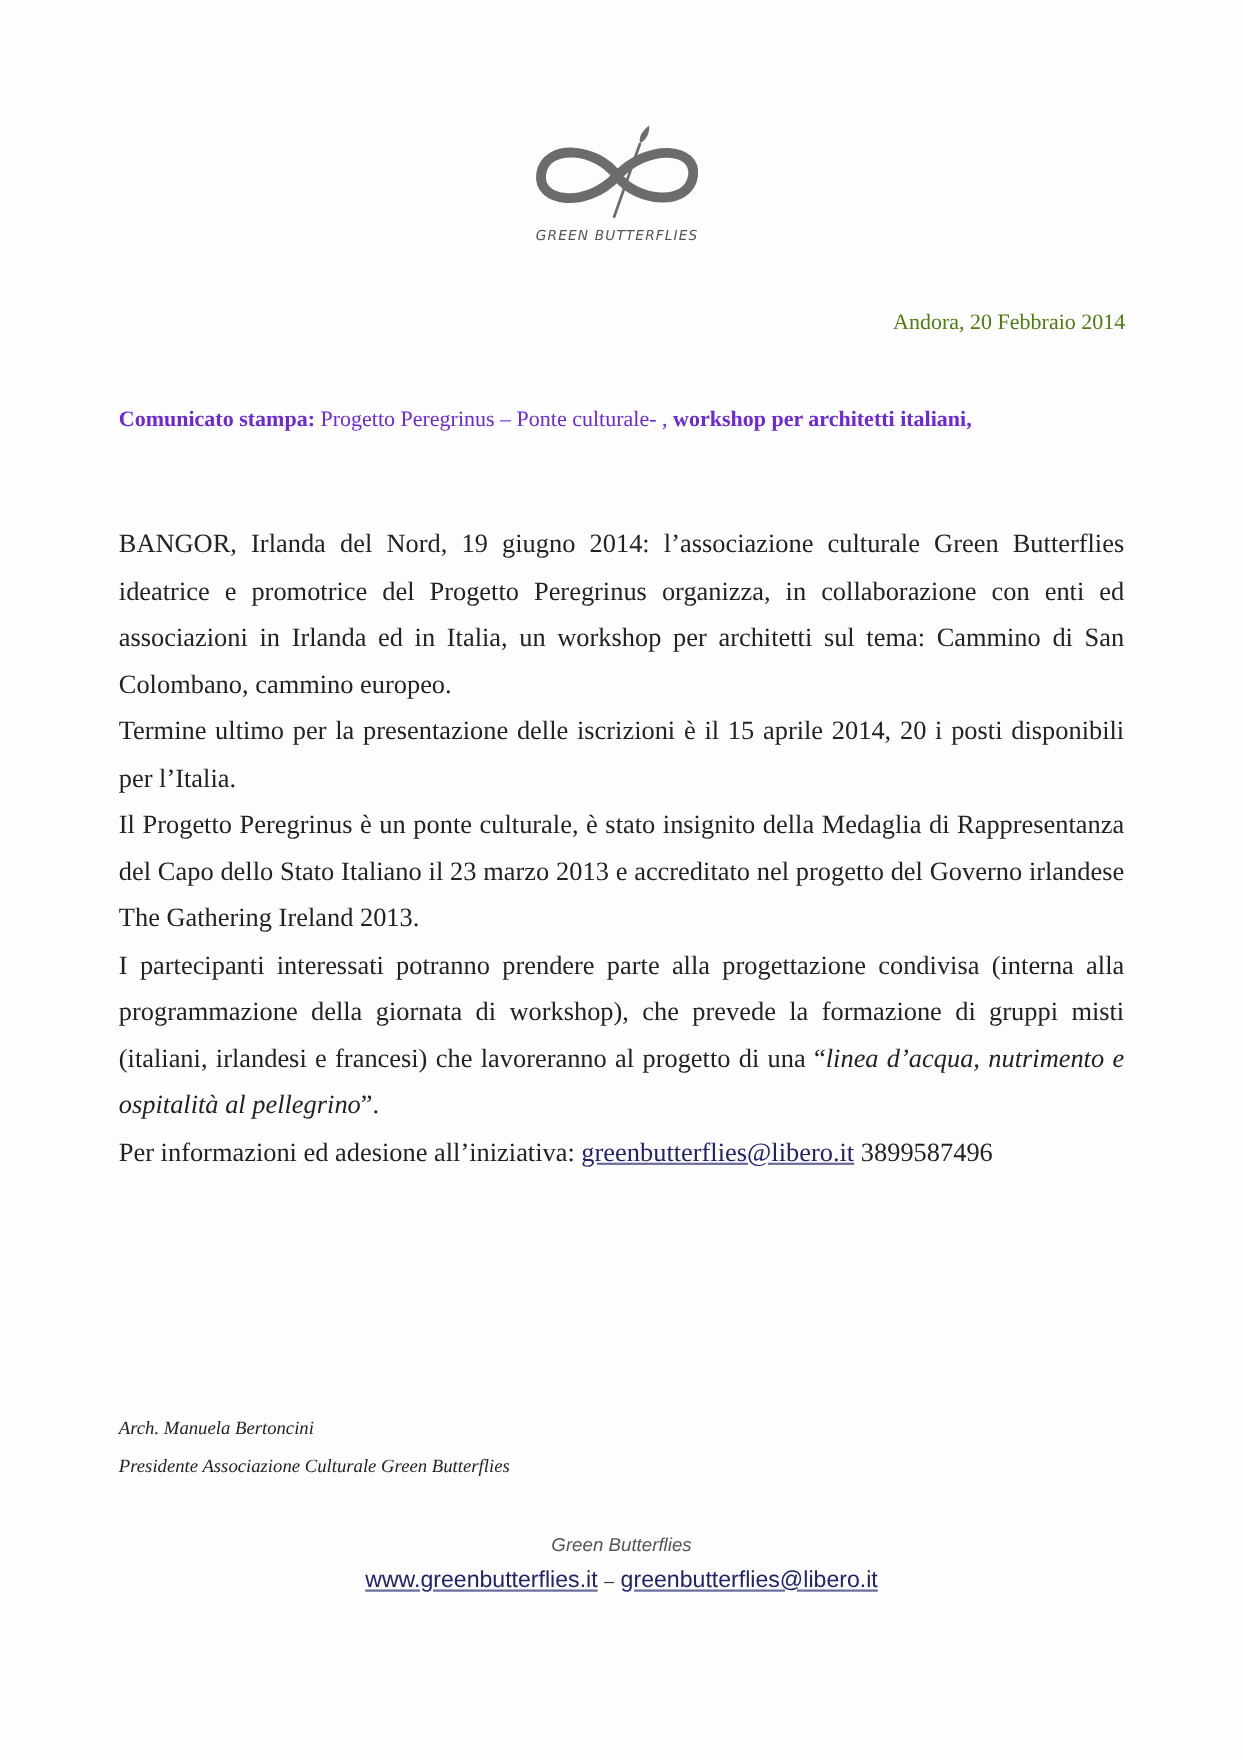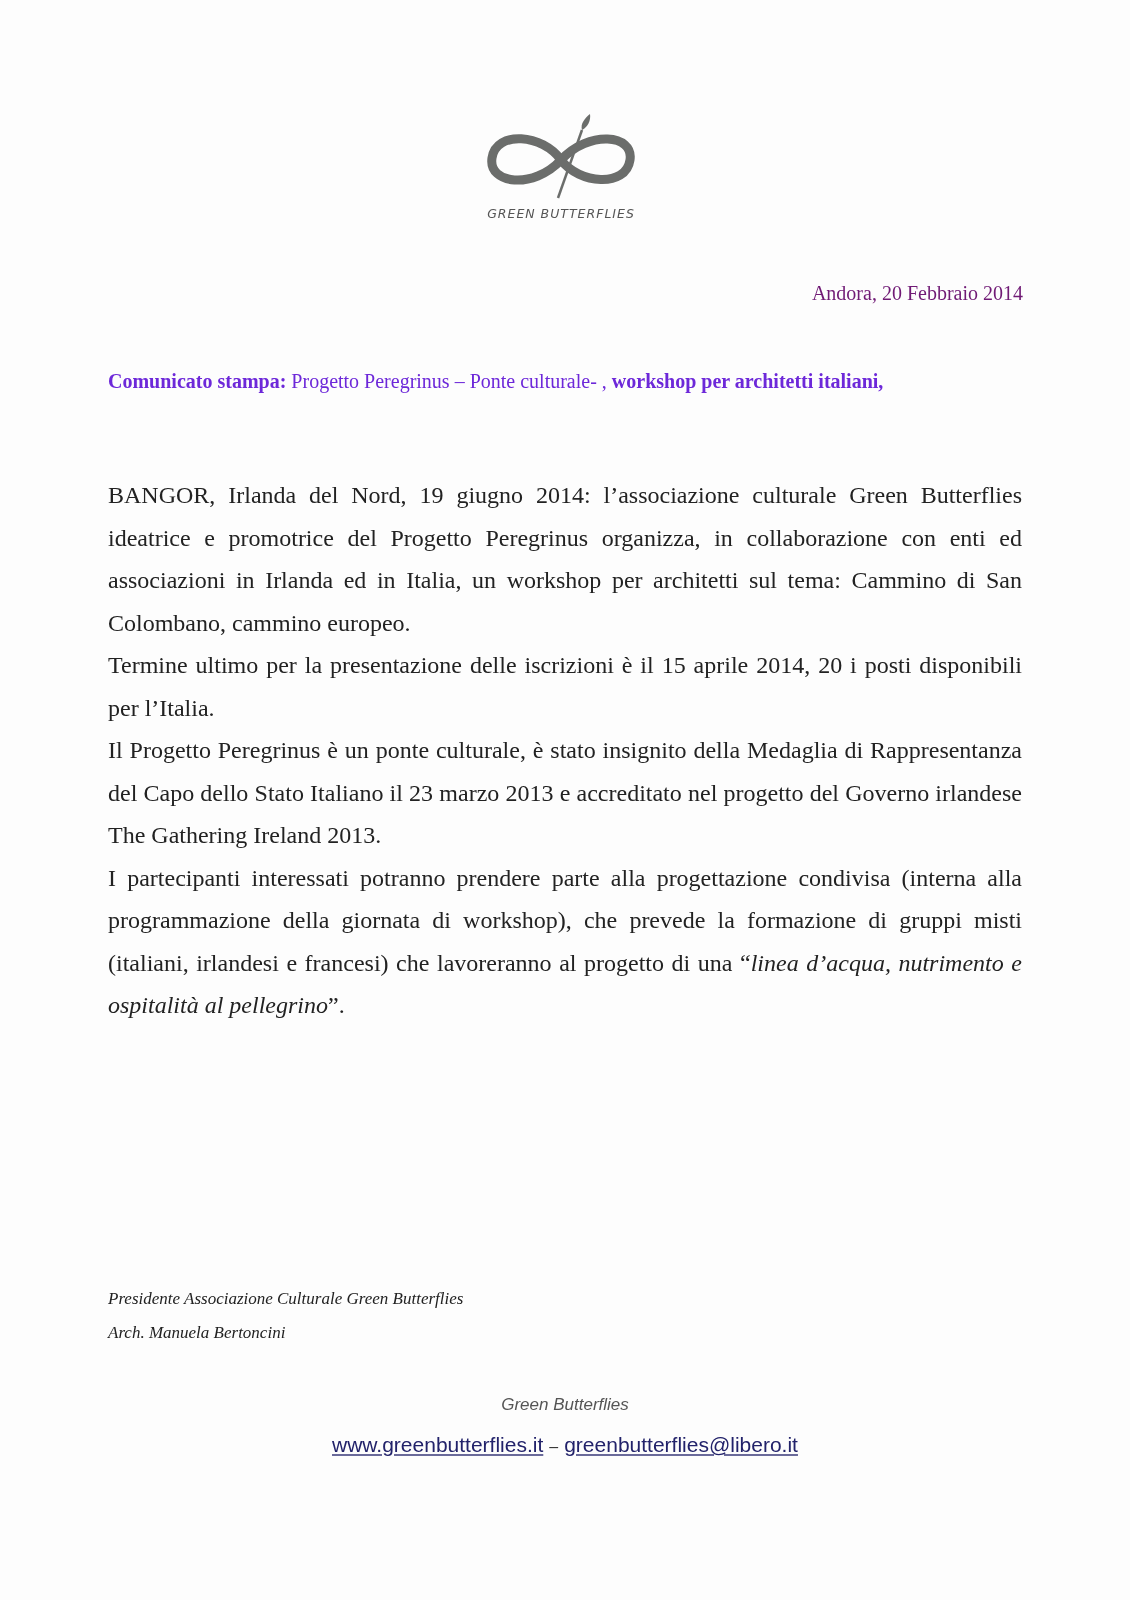--- a/index.html
+++ b/index.html
@@ -2,33 +2,33 @@
 <html><head>
   <meta charset="utf-8">
   <style>
     html, body { margin: 0; padding: 0; background: #fdfdfd; }
     body { width: 1130px; height: 1600px; position: relative; overflow: hidden; color: #1a1a1a; }
     .abs { position: absolute; }
     .logo { left: 478px; top: 112px; width: 166px; height: 115px; }
     .logo svg { display: block; }
     .logo-text { position: absolute; left: 0; top: 94px; width: 166px; text-align: center;
       font-family: "DejaVu Sans", sans-serif; font-style: italic; font-size: 12.5px; letter-spacing: 1px; color: #555; }
-    .date { right: 107px; top: 282px; font-family: "Liberation Serif", serif; font-size: 20px; color: #701a75; }
+    .date { right: 107px; top: 282px; font-family: "Liberation Serif", serif; font-size: 20px; color: #4d7c0f; }
     .heading { left: 108px; top: 360px; width: 920px; font-family: "Liberation Serif", serif; font-size: 20px; line-height: 42px; color: #6d28d9; }
     .heading .line2 { padding-left: 93px; }
     .heading b { font-weight: bold; }
     .body-text { left: 108px; top: 474px; width: 914px; font-family: "Liberation Serif", serif; font-size: 24px; line-height: 42.5px; color: #222; text-align: justify; }
     .body-text p { margin: 0; }
     .body-text .indent { text-indent: 67px; }
     .body-text i { }
     .link { color: #22226a; text-decoration: underline; text-decoration-color: #6a6a9a; }
     .sig { left: 108px; top: 1282px; font-family: "Liberation Serif", serif; font-style: italic; font-size: 17px; line-height: 34px; color: #222; }
     .footer { left: 0; width: 1130px; top: 1388px; text-align: center; font-family: "Liberation Sans", sans-serif; }
     .footer .f1, .footer .f2 { font-style: italic; font-size: 17px; color: #555; line-height: 33px; }
-    .footer .f3 { font-size: 21px; color: #1c1c55; line-height: 44px; margin-top: 2px; }
+    .footer .f3 { font-size: 21px; color: #1c1c55; line-height: 27px; margin-top: 2px; }
     .footer .f3 .sep { margin: 0 6px; color: #333; font-size: 16px; }
   </style>
 </head>
 <body>
 
 <div class="abs logo">
   <svg width="166" height="90" viewBox="0 0 166 90">
     <path d="M83 48 C 65 22, 18 18, 14 46 C 10 72, 55 78, 83 48 C 111 18, 156 22, 152 48 C 148 76, 101 72, 83 48 Z" fill="none" stroke="#6b6d6b" stroke-width="9" stroke-linejoin="round"></path>
     <path d="M80 86 L 104 18" stroke="#6b6d6b" stroke-width="2.5" fill="none"></path>
     <path d="M104 18 C 102 12, 107 6, 112 2 C 113 8, 110 15, 104 18 Z" fill="#6b6d6b"></path>
@@ -42,25 +42,26 @@
   <div>
     <b>Comunicato stampa:</b><span> Progetto Peregrinus – Ponte culturale- , </span><b>workshop per architetti italiani,</b>
   </div>
 </div>
 
 <div class="abs body-text">
   <p>BANGOR, Irlanda del Nord, 19 giugno 2014: l’associazione culturale Green Butterflies ideatrice e promotrice del Progetto Peregrinus organizza, in collaborazione con enti ed associazioni in Irlanda ed in Italia, un workshop per architetti sul tema: Cammino di San Colombano, cammino europeo.</p>
   <p>Termine ultimo per la presentazione delle iscrizioni è il 15 aprile 2014, 20 i posti disponibili per l’Italia.</p>
   <p>Il Progetto Peregrinus è un ponte culturale, è stato insignito della Medaglia di Rappresentanza del Capo dello Stato Italiano il 23 marzo 2013 e accreditato nel progetto del Governo irlandese The Gathering Ireland 2013.</p>
   <p><span>I partecipanti interessati potranno prendere parte alla progettazione condivisa (interna alla programmazione della giornata di workshop), che prevede la formazione di gruppi misti (italiani, irlandesi e francesi) che lavoreranno al progetto di una “</span><i>linea d’acqua,  nutrimento e ospitalità al pellegrino</i><span>”.</span></p>
+  <p style="text-align:left"><span>Per informazioni ed adesione all’iniziativa:  </span><a class="link">greenbutterflies@libero.it</a><span>  3899587496</span></p>
 </div>
 
 <div class="abs sig">
+  <div>Arch. Manuela Bertoncini</div>
   <div>Presidente Associazione Culturale Green Butterflies</div>
-  <div>Arch. Manuela Bertoncini</div>
 </div>
 
 <div class="abs footer">
   <div class="f1">Green Butterflies</div>
   <div class="f3">
     <a class="link">www.greenbutterflies.it</a><span class="sep">–</span><a class="link">greenbutterflies@libero.it</a>
   </div>
 </div>
 
 </body></html>

